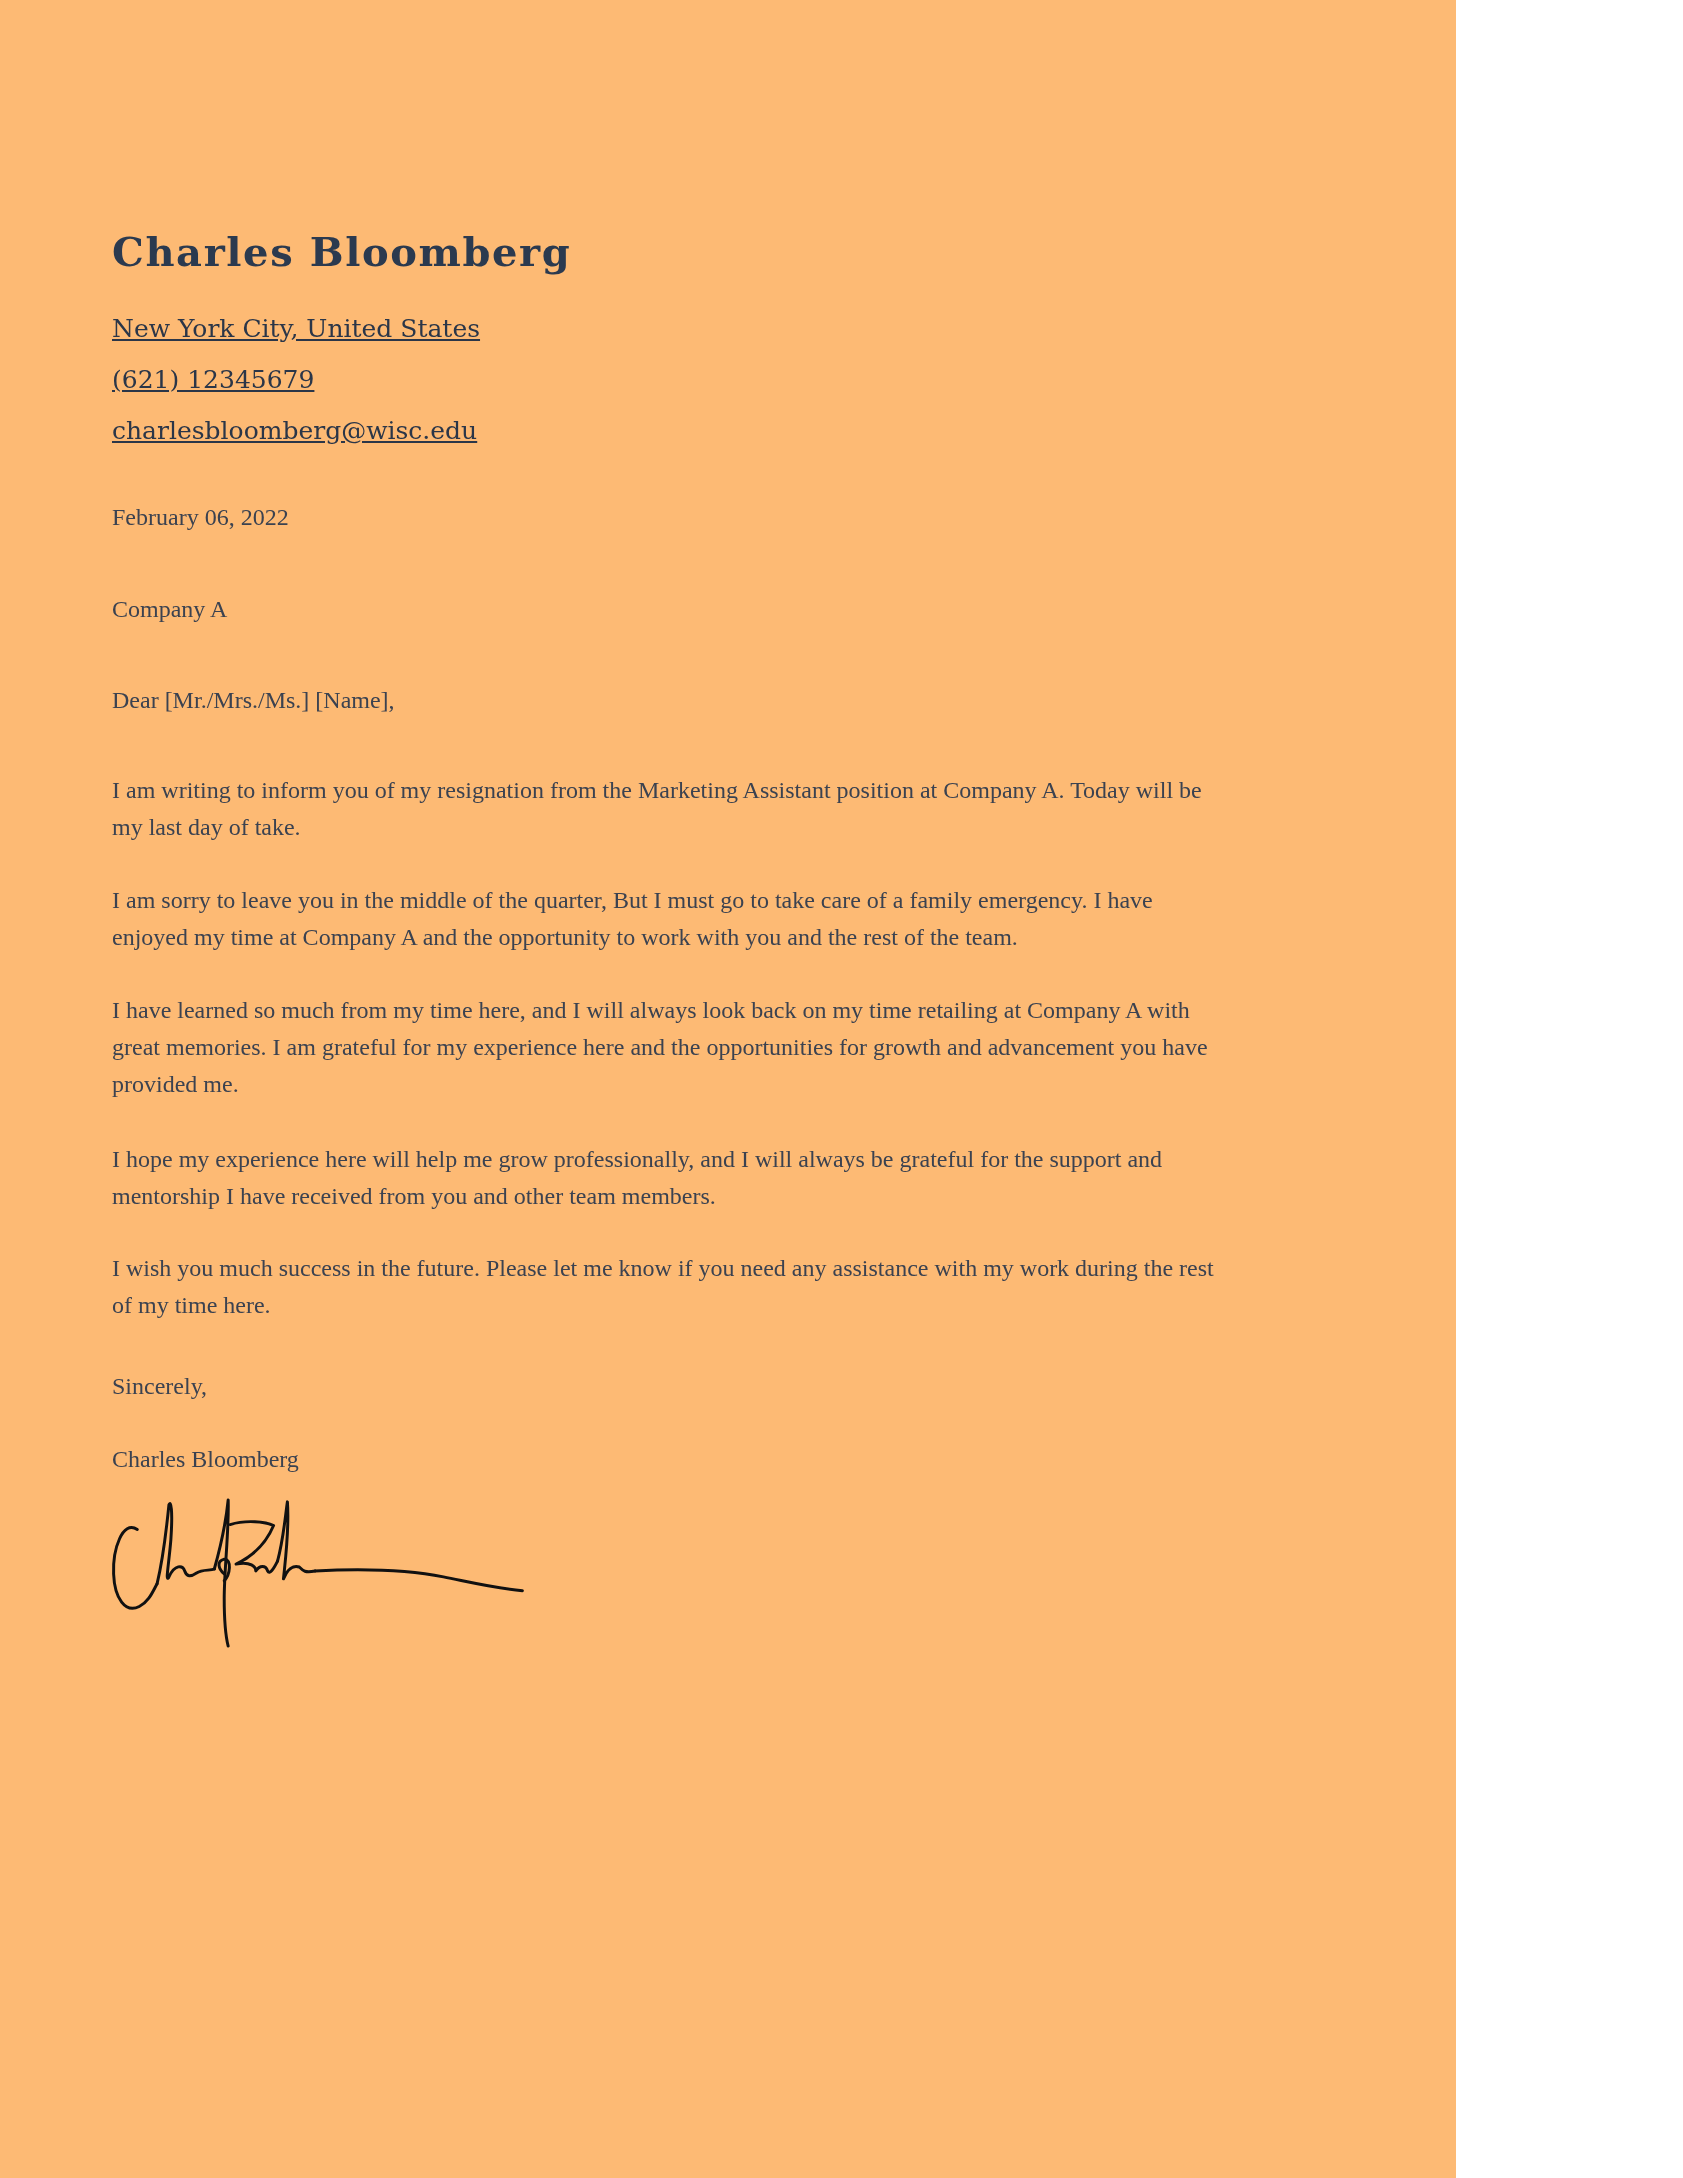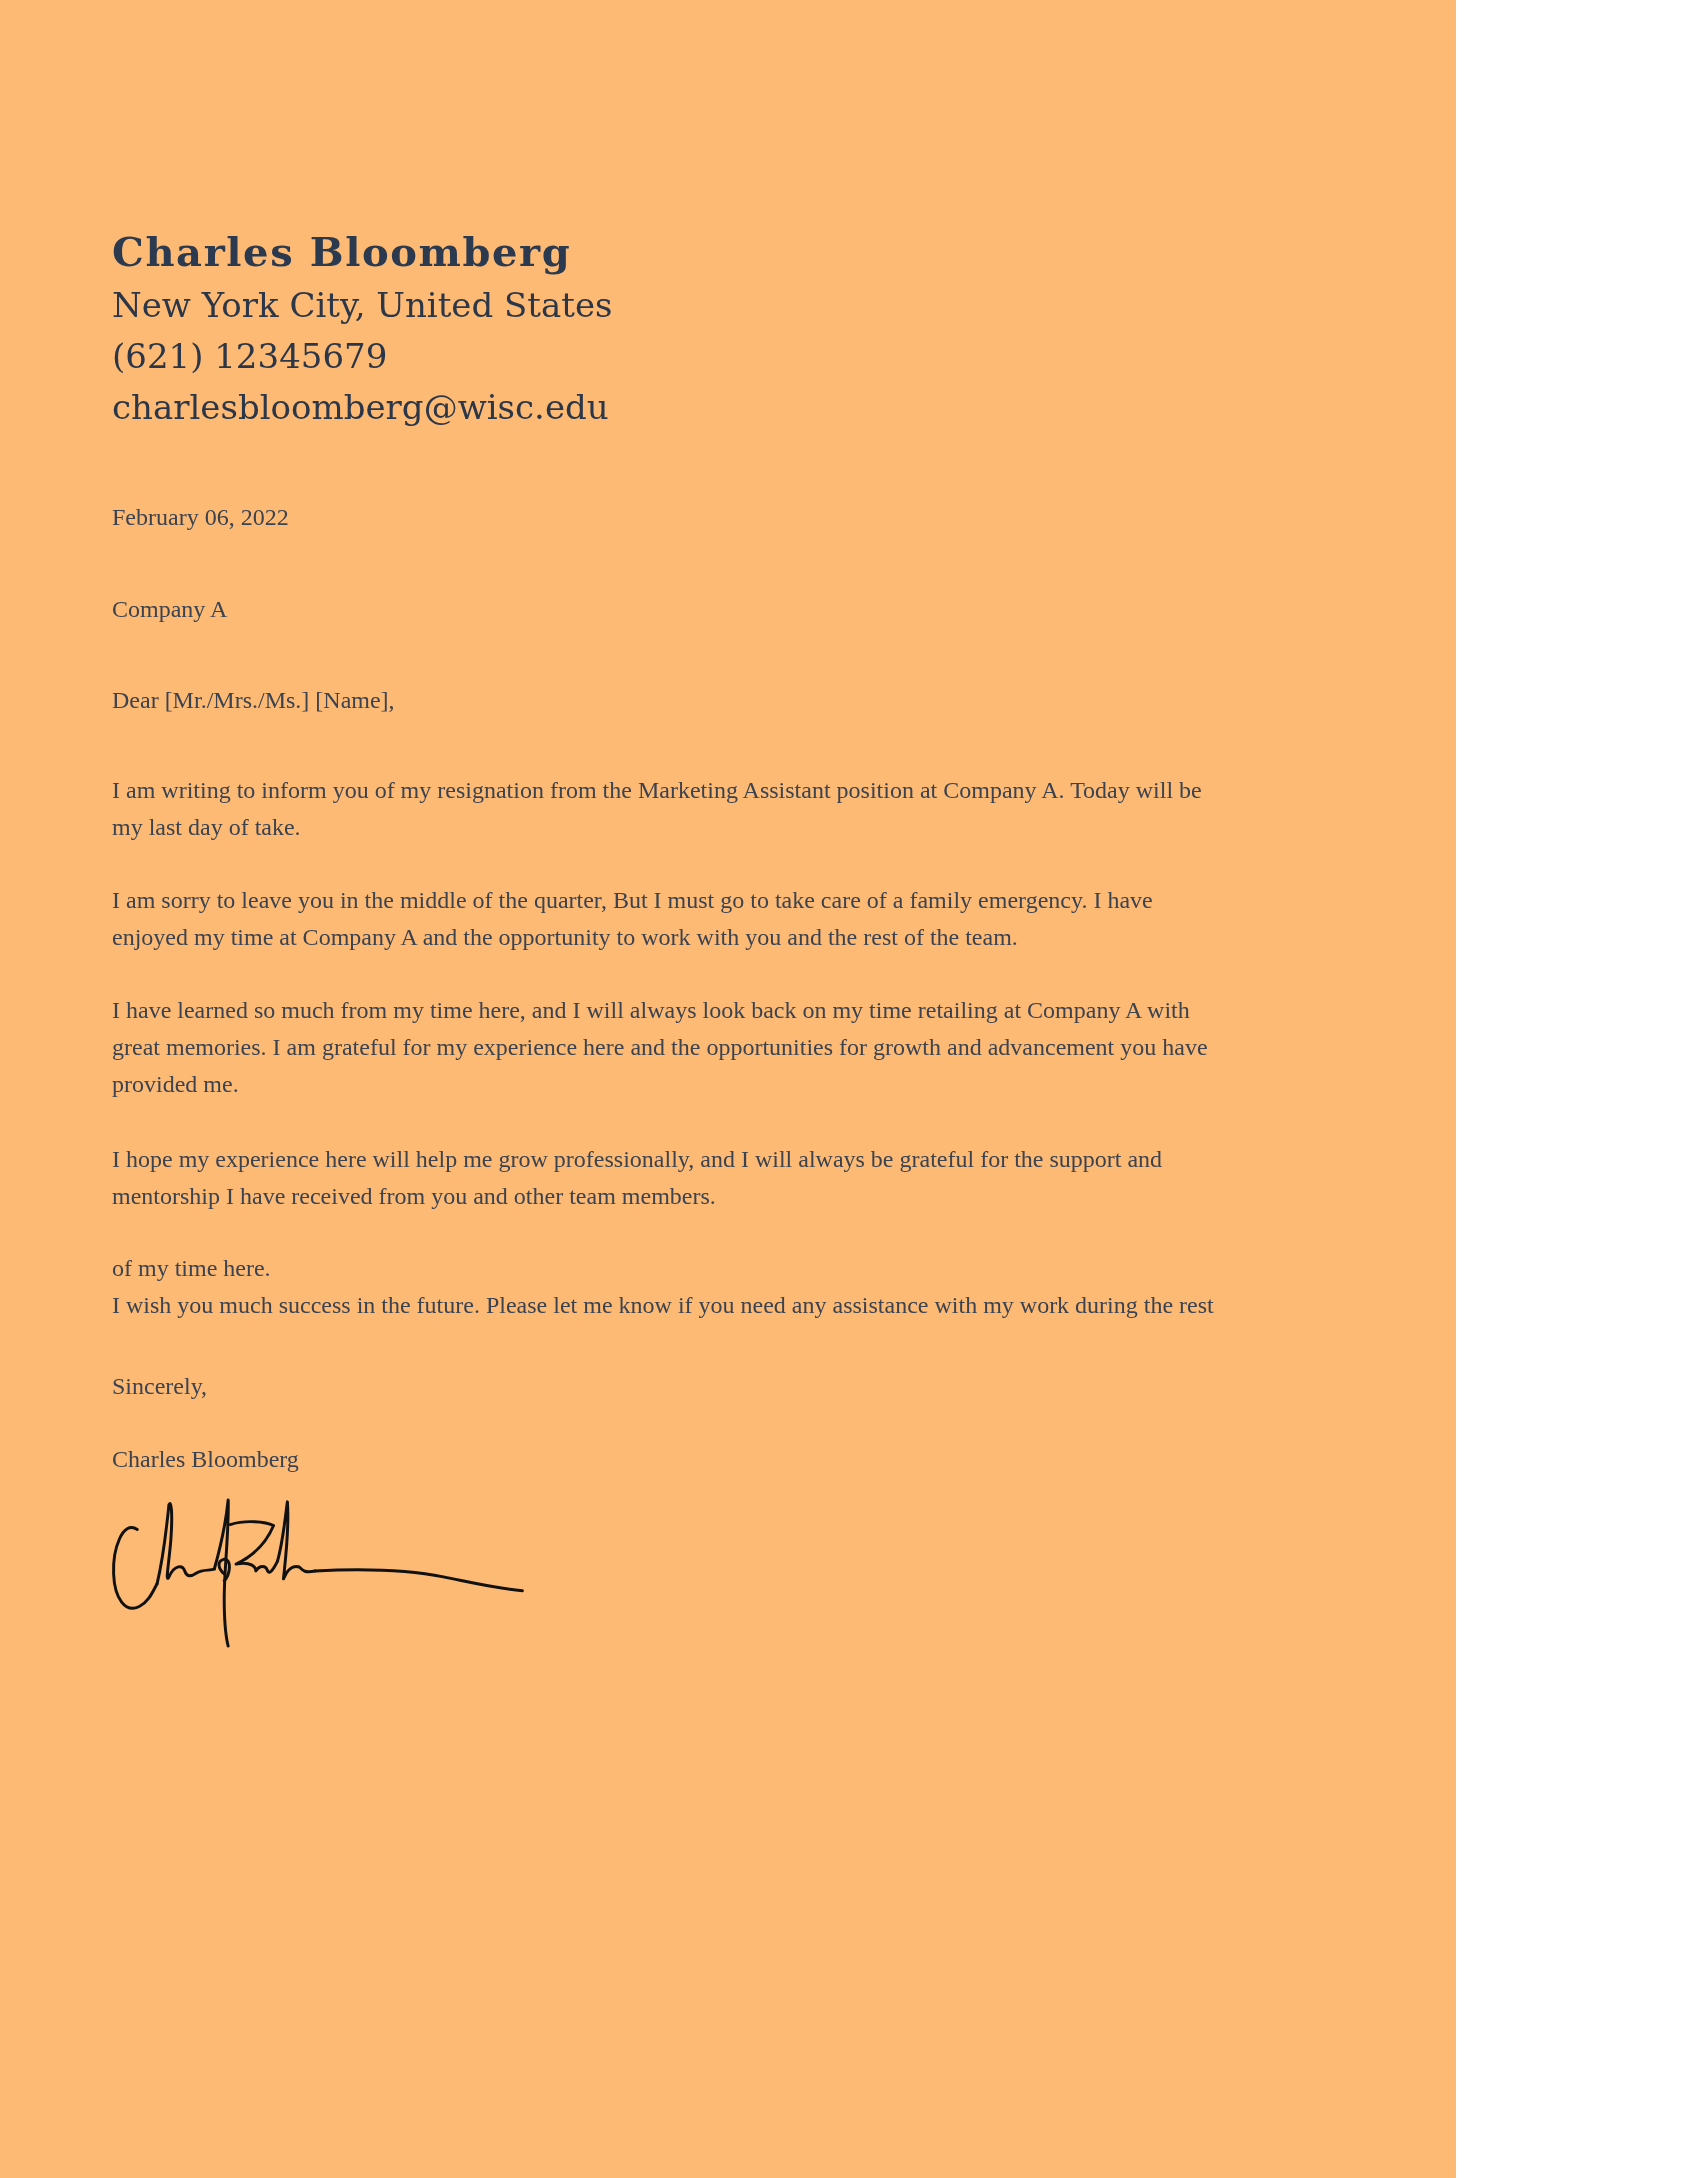--- a/index.html
+++ b/index.html
@@ -10,24 +10,25 @@
     font-family: "DejaVu Serif", serif;
     font-weight: bold;
     font-size: 40px;
     letter-spacing: 1.6px;
     color: #2b3a4f;
     top: 224px;
     line-height: 55px;
   }
   .contact {
     font-family: "DejaVu Serif", serif;
-    font-size: 34px;
+    font-size: 25px;
     color: #2b3648;
     line-height: 51px;
-    top: 280px;
+    top: 303px;
+    text-decoration: underline;
   }
   .contact div { height: 51px; }
   .plain {
     font-family: Liberation Serif, serif;
     font-size: 24px;
     color: #3b4250;
     line-height: 37px;
   }
   .para div { height: 37px; }
   .sig { position: absolute; left: 107px; top: 1490px; width: 426px; height: 158px; }
@@ -66,22 +67,22 @@
     <div>I am sorry to leave you in the middle of the quarter, But I must go to take care of a family emergency. I have</div>
     <div>enjoyed my time at Company A and the opportunity to work with you and the rest of the team.</div>
   </div>
 
   <div class="abs plain para" style="top:1141px;">
     <div>I hope my experience here will help me grow professionally, and I will always be grateful for the support and</div>
     <div>mentorship I have received from you and other team members.</div>
   </div>
 
   <div class="abs plain para" style="top:1250px;">
+    <div>I wish you much success in the future. Please let me know if you need any assistance with my work during the rest</div>
     <div>of my time here.</div>
-    <div>I wish you much success in the future. Please let me know if you need any assistance with my work during the rest</div>
   </div>
 
   <div class="abs plain" style="top:1368px;">Sincerely,</div>
 
   <div class="abs plain" style="top:1441px;">Charles Bloomberg</div>
 
   <svg class="sig" viewBox="0 0 430 160" fill="none" stroke="#111111" stroke-width="3" stroke-linecap="round" stroke-linejoin="round">
 
     <path d="M30,40 C15,30 5,60 6,85 C7,110 18,125 32,118 C42,113 46,102 50,95"></path>
 

